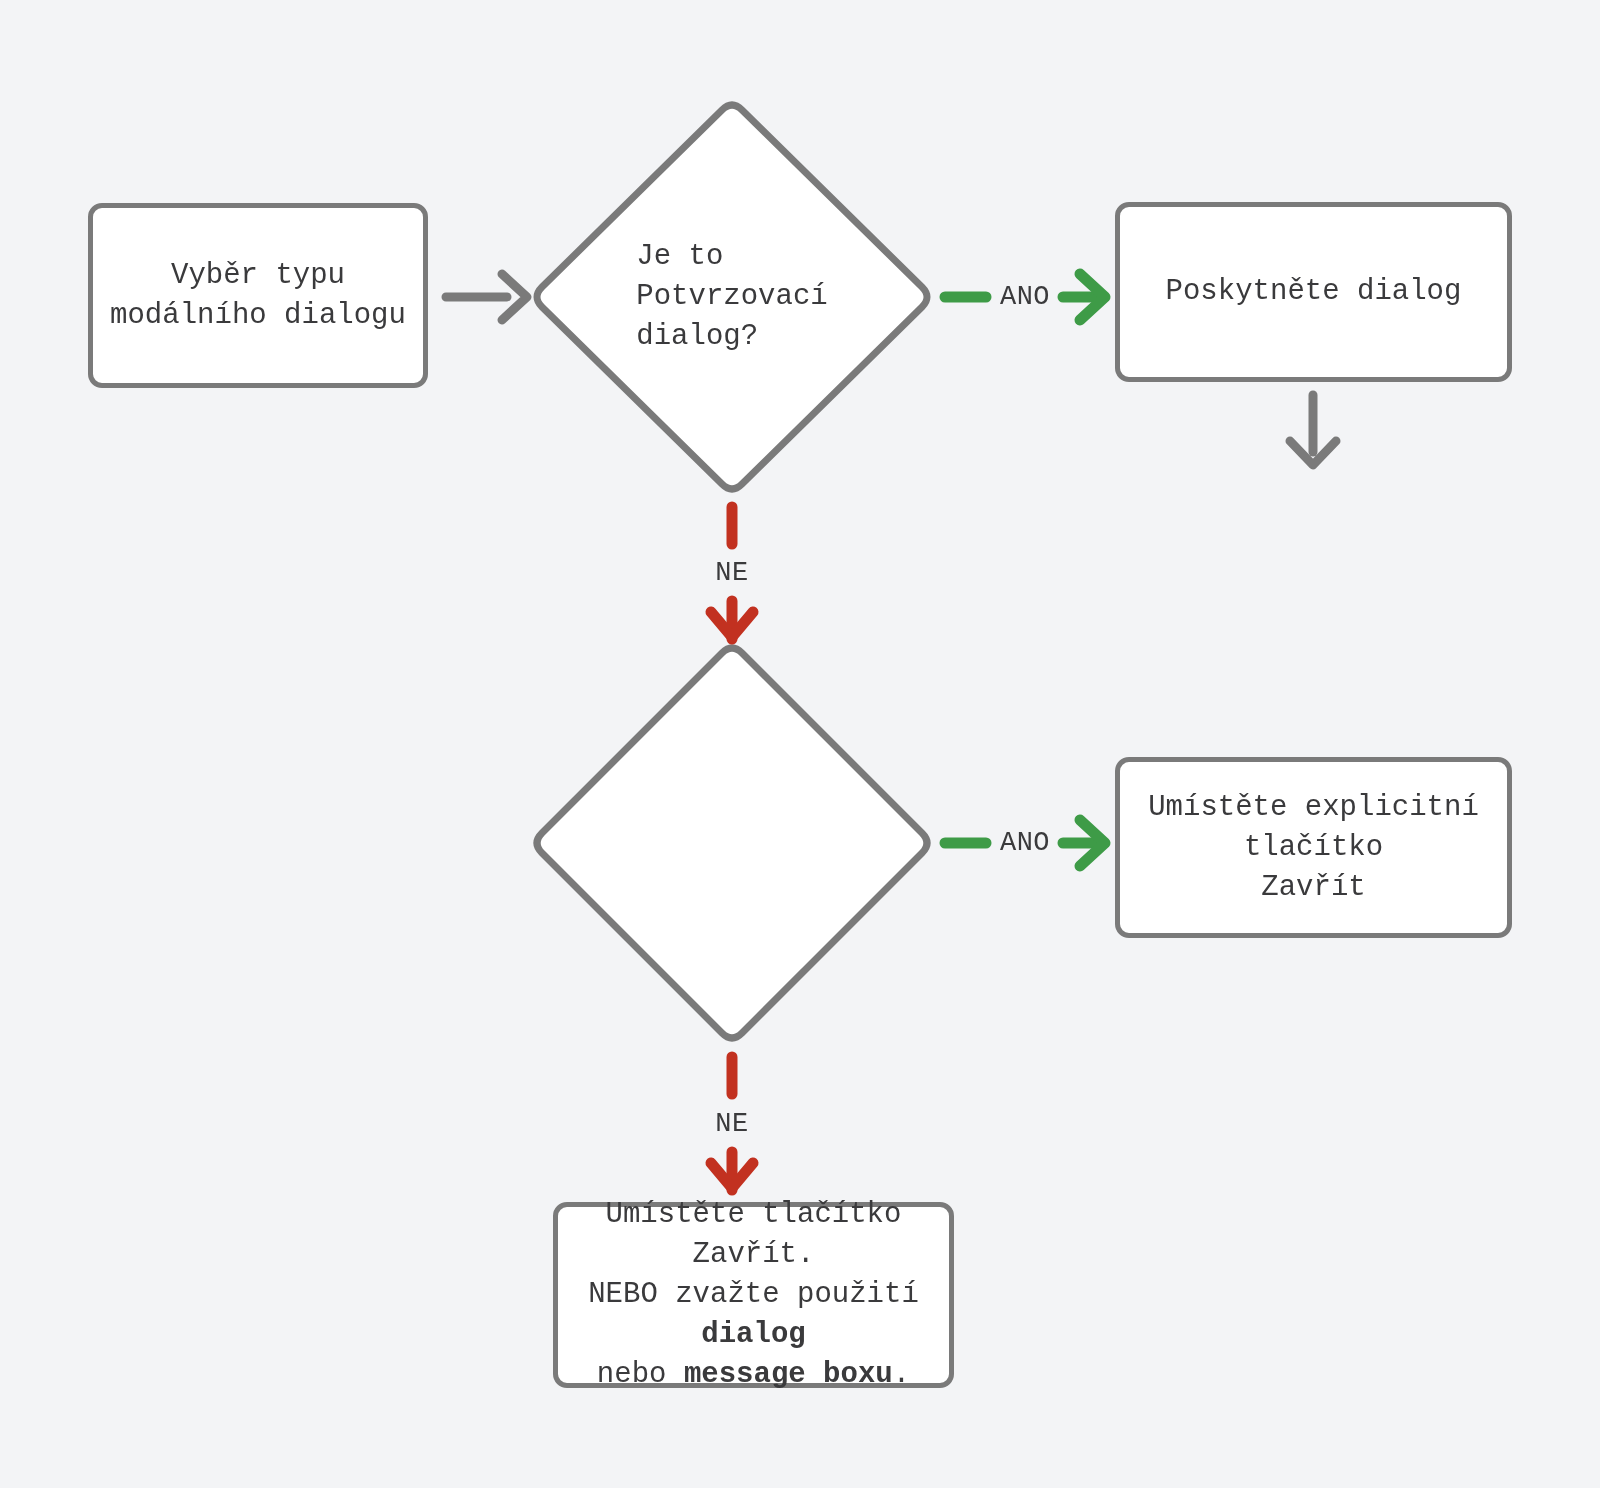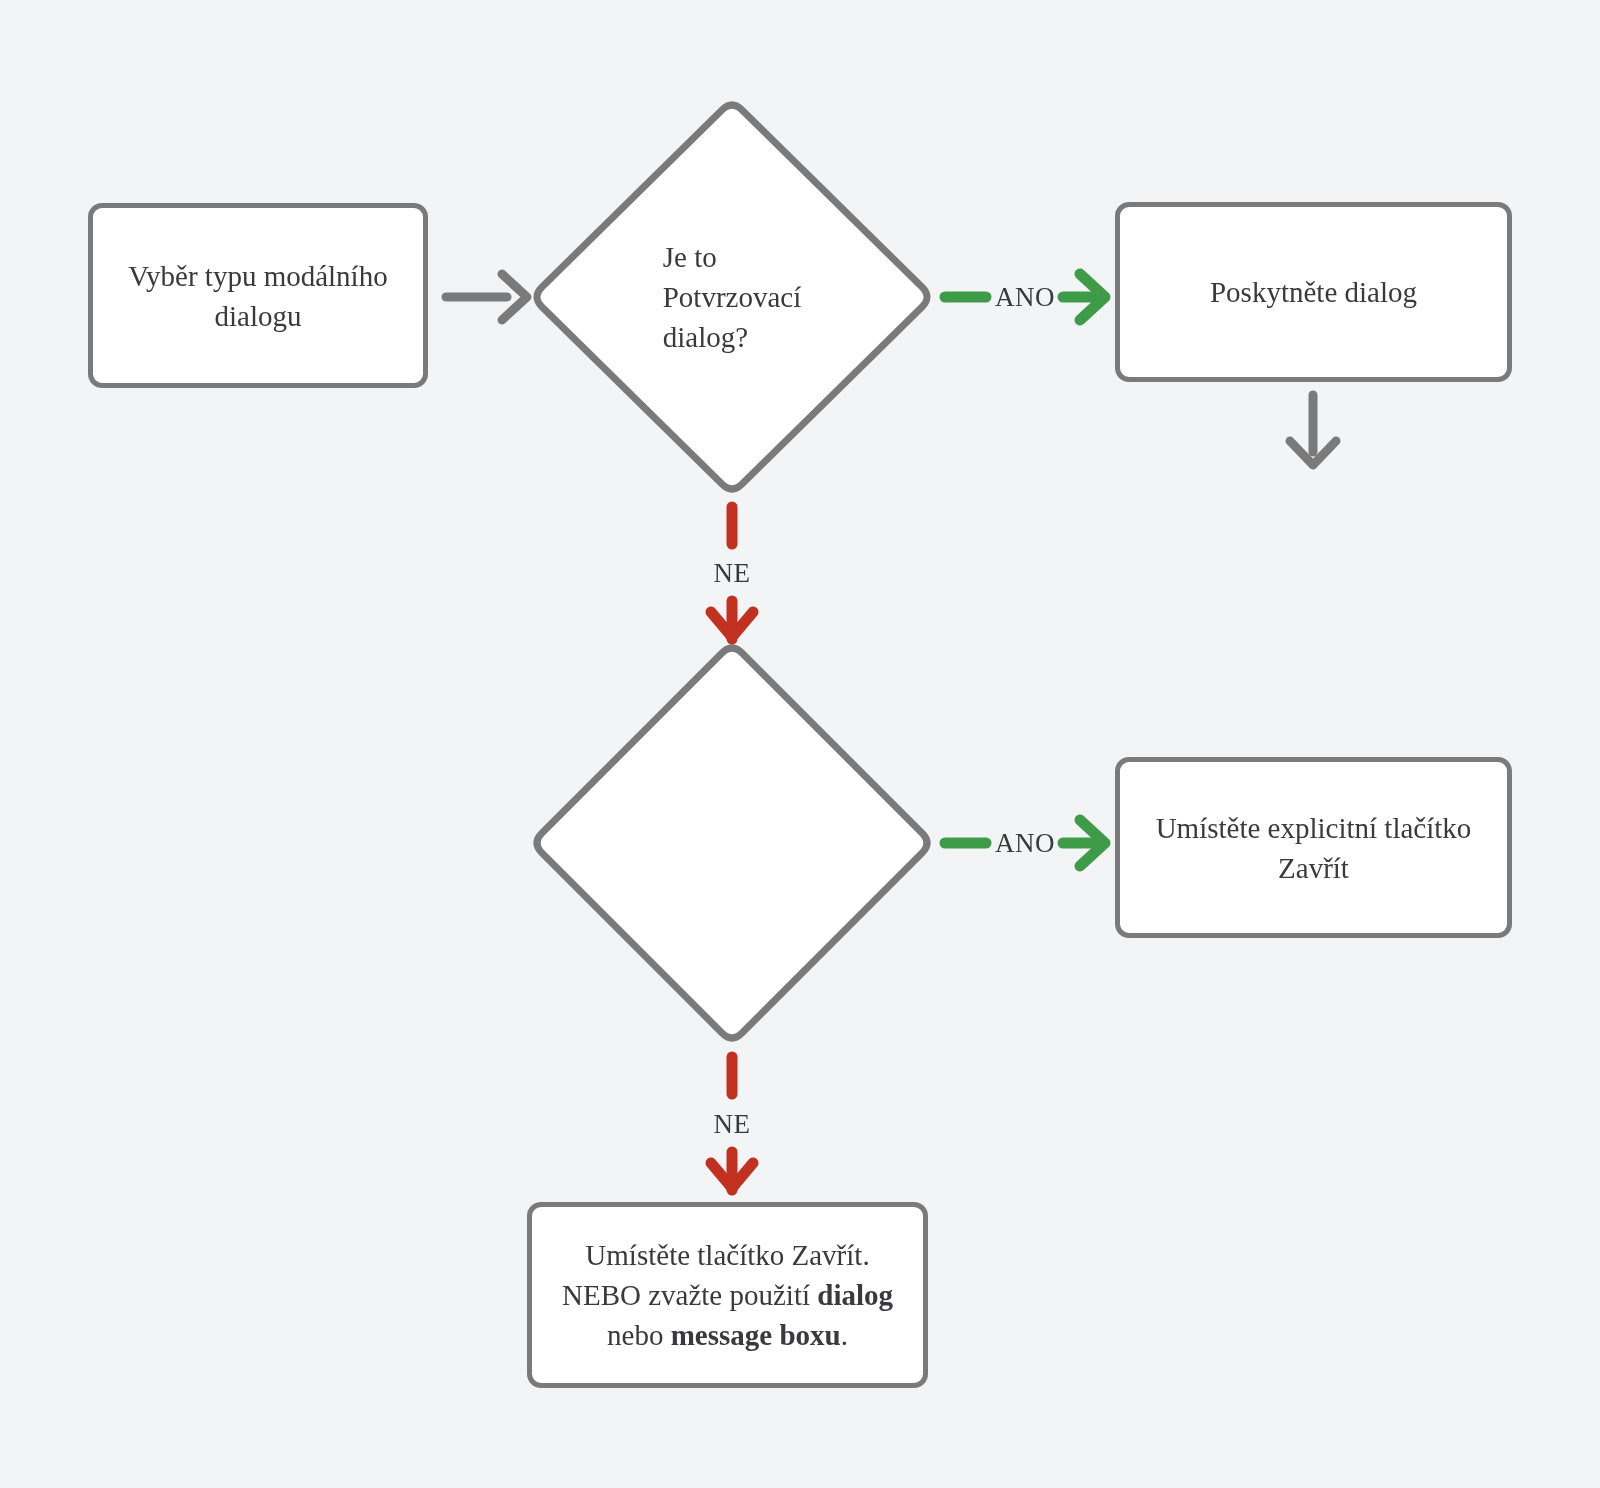--- a/index.html
+++ b/index.html
@@ -8,21 +8,21 @@
     --green:#3e9b47;
     --red:#c23120;
     --text:#3a3a3c;
     --fill:#ffffff;
   }
   html,body{margin:0;padding:0;background:var(--bg);}
   .stage{
     position:relative;
     width:1600px;height:1488px;
     background:var(--bg);
-    font-family:Liberation Serif, serif;
+    font-family:Liberation Mono, monospace;
     color:var(--text);
     overflow:hidden;
   }
   svg.layer{position:absolute;left:0;top:0;width:1600px;height:1488px;}
   .node{
     position:absolute;
     box-sizing:border-box;
     background:var(--fill);
     border:5px solid var(--border);
     border-radius:14px;
@@ -107,21 +107,21 @@
   </svg>
 
   <div class="node" style="left:88px;top:203px;width:340px;height:185px;">Vyběr typu modálního dialogu</div>
 
   <div class="node" style="left:1115px;top:202px;width:397px;height:180px;">Poskytněte dialog</div>
 
 
   <div class="node" style="left:1115px;top:757px;width:397px;height:181px;">Umístěte explicitní tlačítko
 Zavřít</div>
 
-  <div class="node" style="left:527px;top:1202px;width:401px;height:186px;"><div><span>Umístěte tlačítko Zavřít.</span></div><div><span>NEBO zvažte použití </span><b>dialog</b></div><div><span>nebo </span><b>message boxu</b><span>.</span></div></div>
+  <div class="node" style="left:553px;top:1202px;width:401px;height:186px;"><div><span>Umístěte tlačítko Zavřít.</span></div><div><span>NEBO zvažte použití </span><b>dialog</b></div><div><span>nebo </span><b>message boxu</b><span>.</span></div></div>
 
   <div class="dlabel" style="left:572px;top:237px;width:320px;height:120px;">Je to
 Potvrzovací
 dialog?</div>
 
 
   <div class="elabel" style="left:985px;top:282px;width:80px;height:30px;">ANO</div>
 
   <div class="elabel" style="left:702px;top:558px;width:60px;height:30px;">NE</div>
 

